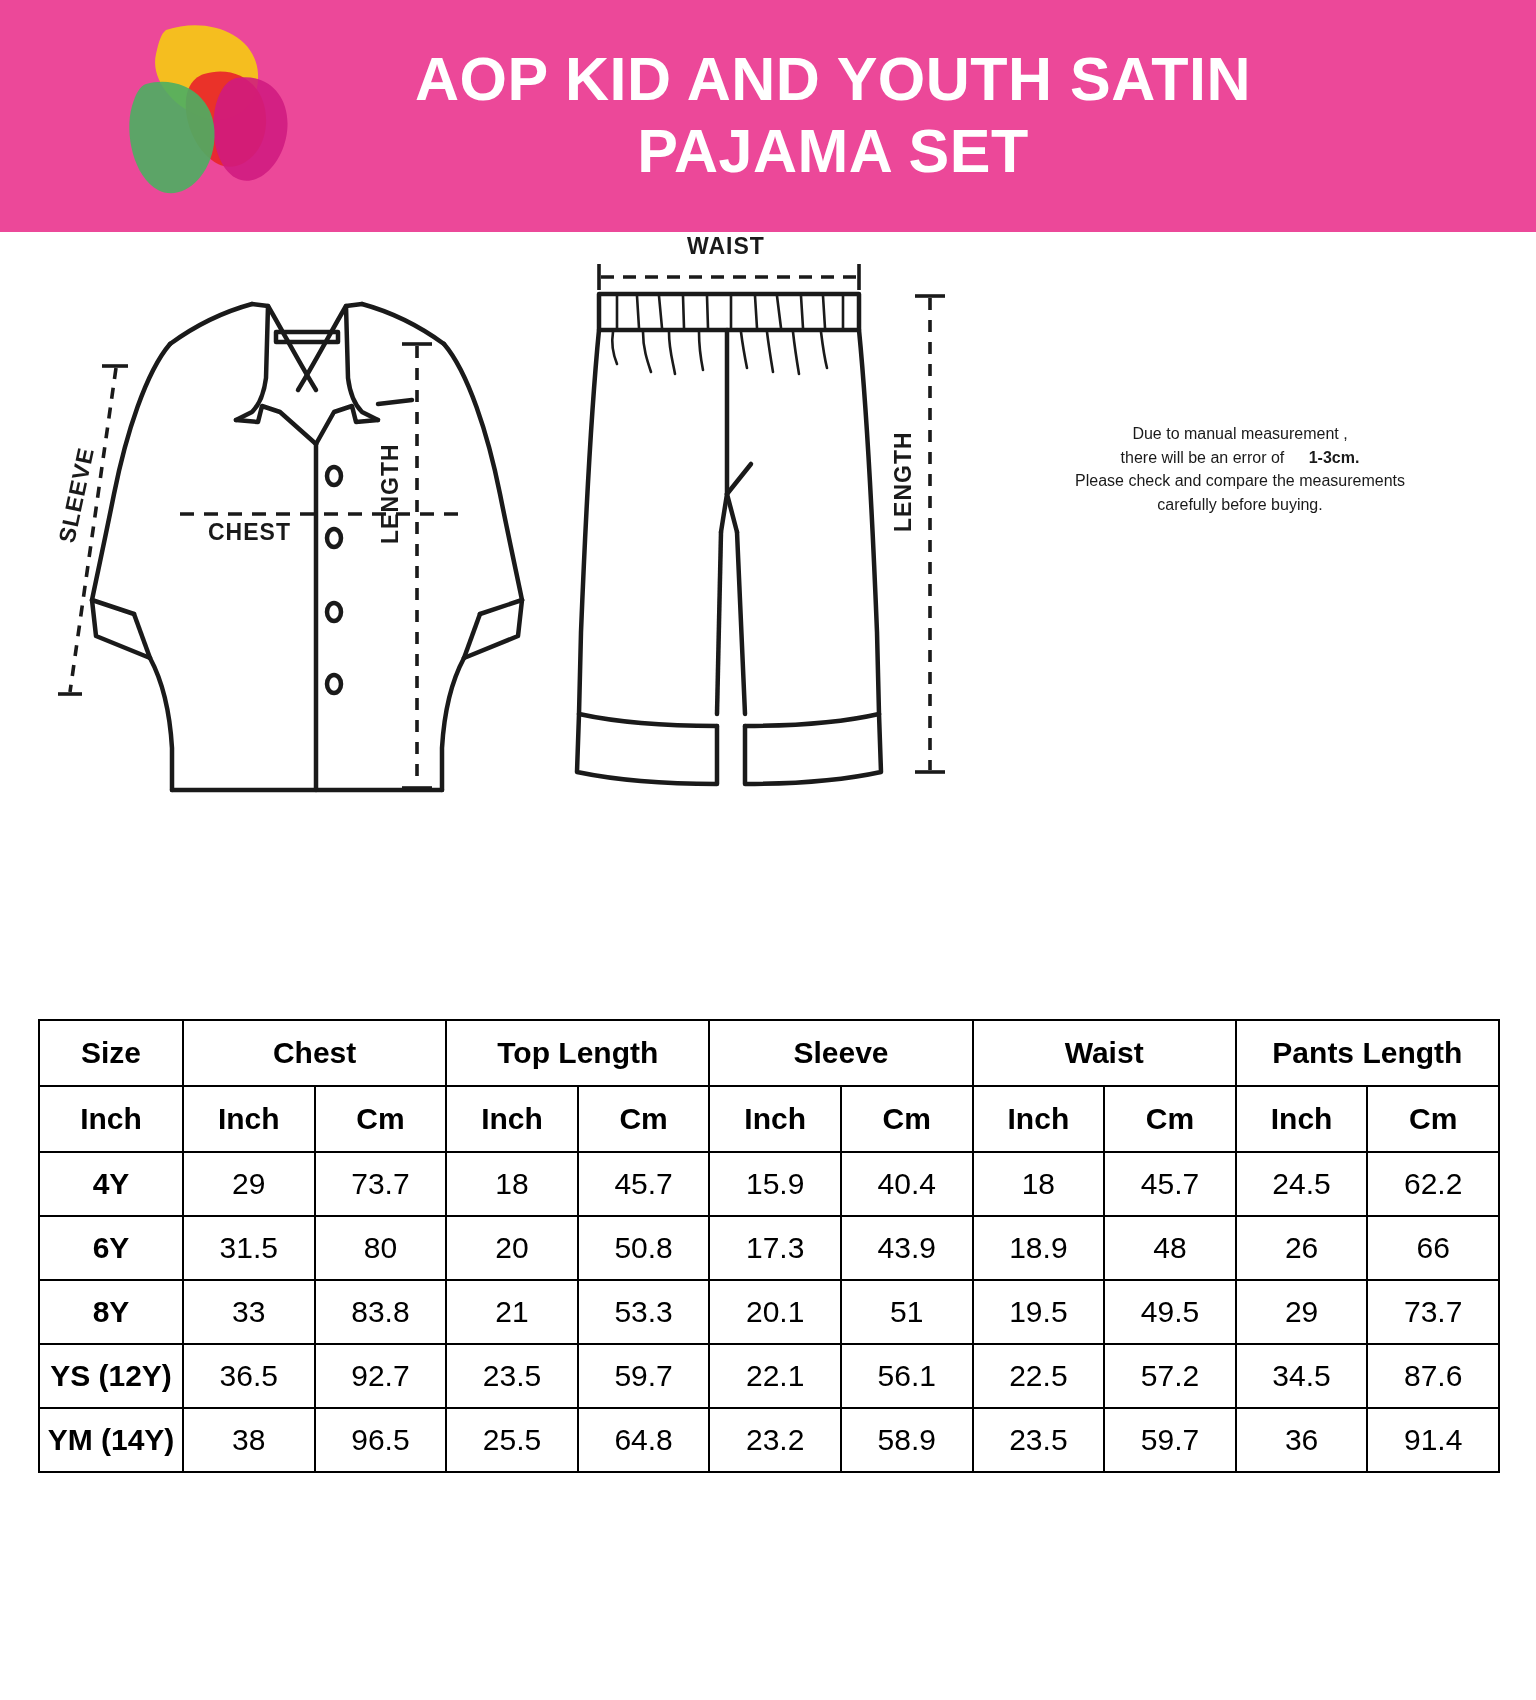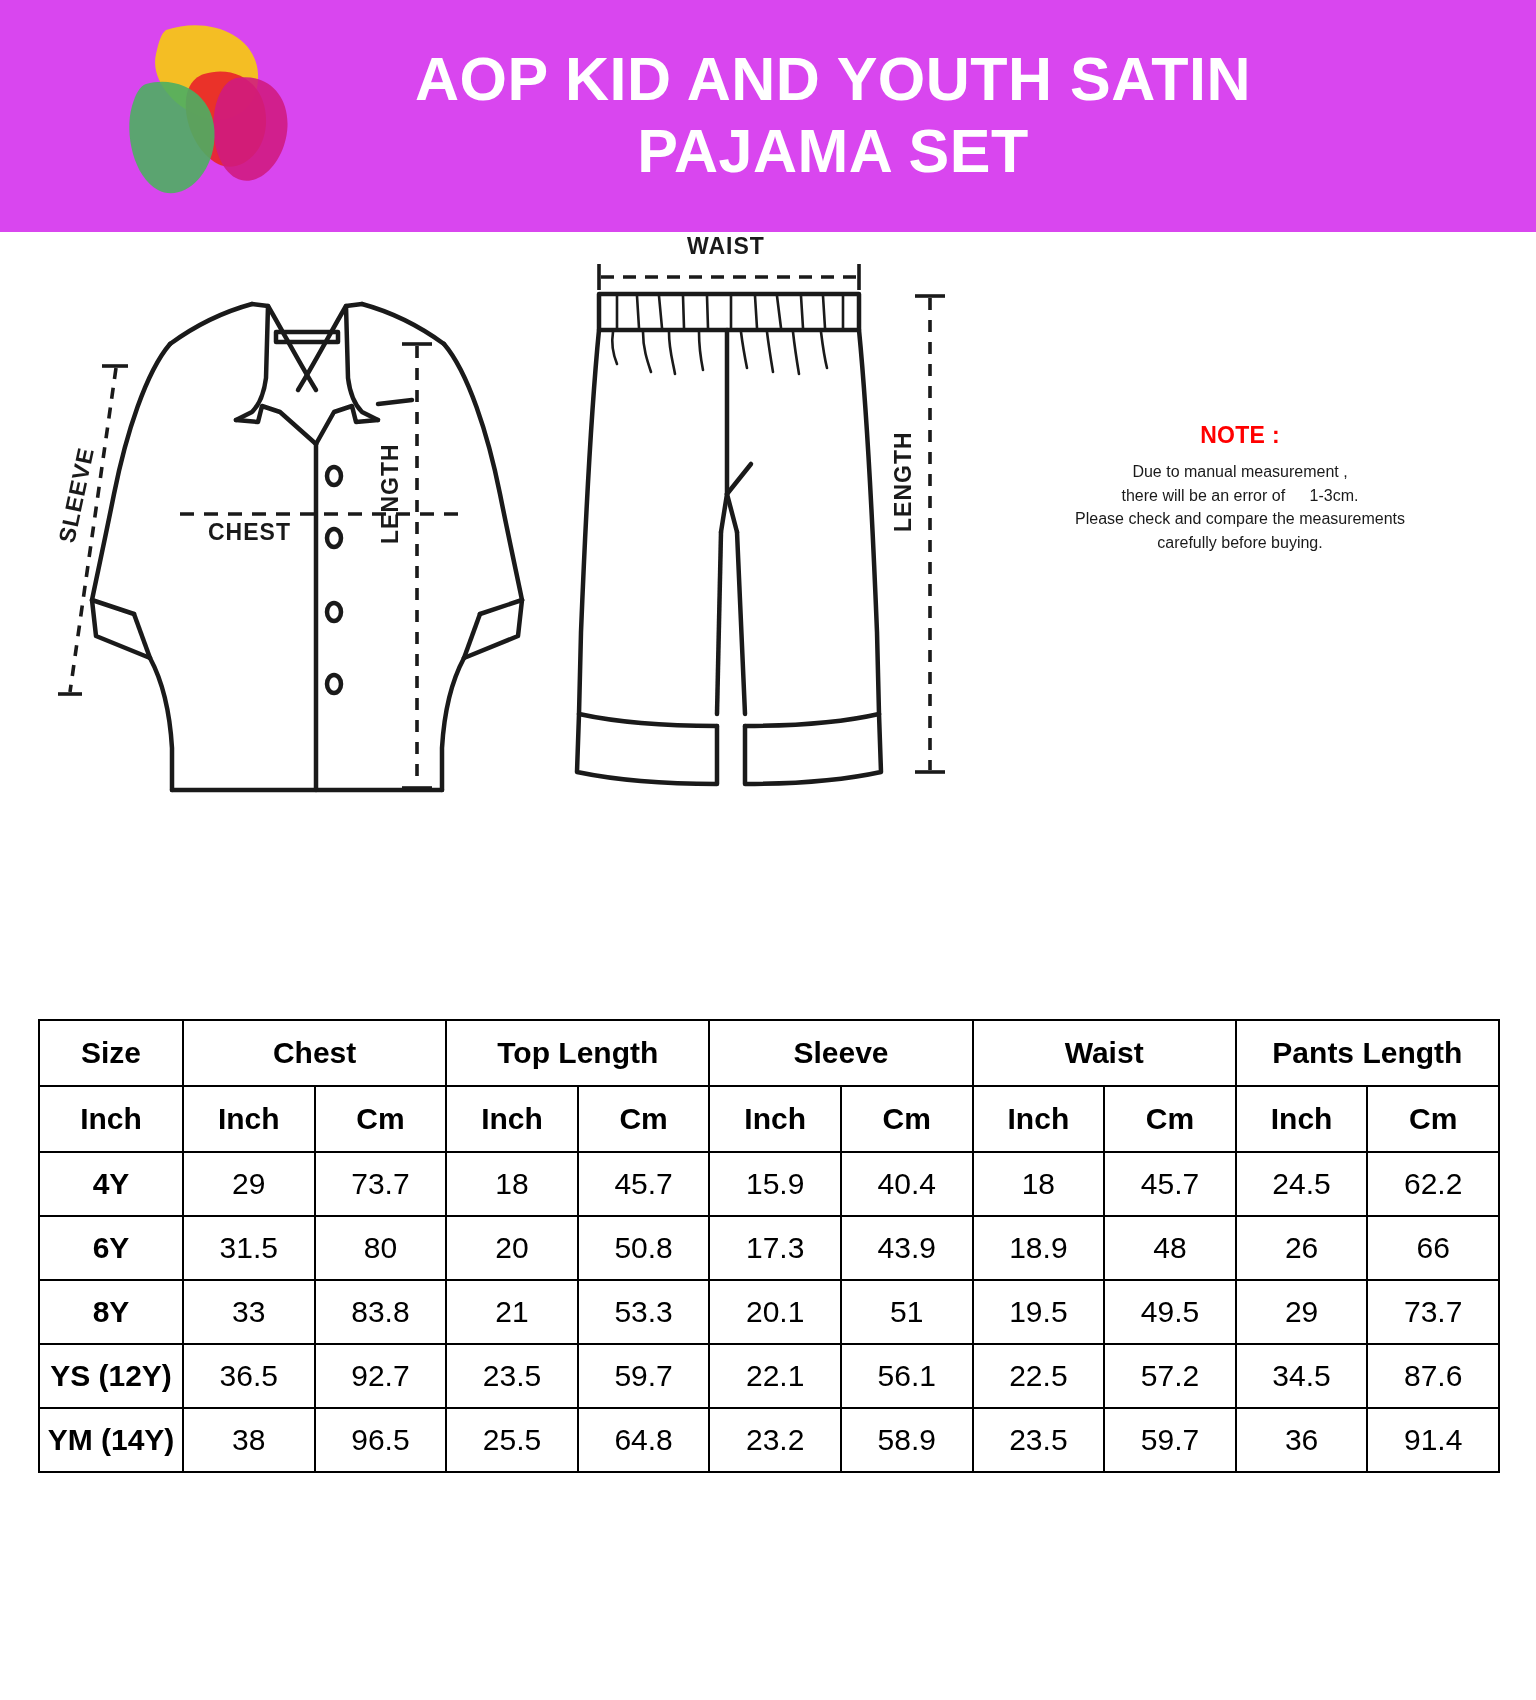--- a/index.html
+++ b/index.html
@@ -13,21 +13,21 @@
     height: 1700px;
     font-family: "Liberation Sans", sans-serif;
     position: relative;
     overflow: hidden;
   }
 
   
   .banner {
     width: 1536px;
     height: 232px;
-    background: #d946ef;
+    background: #ec4899;
     position: relative;
     display: flex;
     align-items: center;
     justify-content: center;
   }
   .logo {
     position: absolute;
     left: 108px;
     top: 22px;
     width: 190px;
@@ -78,21 +78,21 @@
     font-size: 23px;
     margin-bottom: 11px;
     letter-spacing: 0.3px;
   }
   .note-line {
     color: #1a1a1a;
     font-size: 16px;
     line-height: 1.48;
     white-space: nowrap;
   }
-  .note-line b { font-weight: normal; margin-left: 20px; }
+  .note-line b { font-weight: bold; margin-left: 20px; }
 
   
   .table-wrap {
     position: absolute;
     left: 38px;
     top: 1019px;
     width: 1460px;
   }
   table.size-table {
     border-collapse: collapse;
@@ -266,21 +266,20 @@
 
     <g stroke="#1a1a1a" stroke-width="3.6" fill="none">
       <line x1="360" y1="64" x2="390" y2="64"></line>
       <line x1="360" y1="540" x2="390" y2="540"></line>
       <line x1="375" y1="66" x2="375" y2="538" stroke-dasharray="12 10"></line>
     </g>
     <text x="356" y="300" fill="#1a1a1a" font-family="Liberation Sans, sans-serif" font-size="23" font-weight="bold" letter-spacing="1" transform="rotate(-90 356 300)">LENGTH</text>
   </svg>
 
   <div class="note-block">
-    <div class="note-title">NOTE :</div>
     <div class="note-line">Due to manual measurement ,</div>
     <div class="note-line"><span>there will be an error of </span><b>1-3cm.</b></div>
     <div class="note-line">Please check and compare the measurements</div>
     <div class="note-line">carefully before buying.</div>
   </div>
 </div>
 
 <div class="table-wrap">
   <table class="size-table">
     <colgroup>

